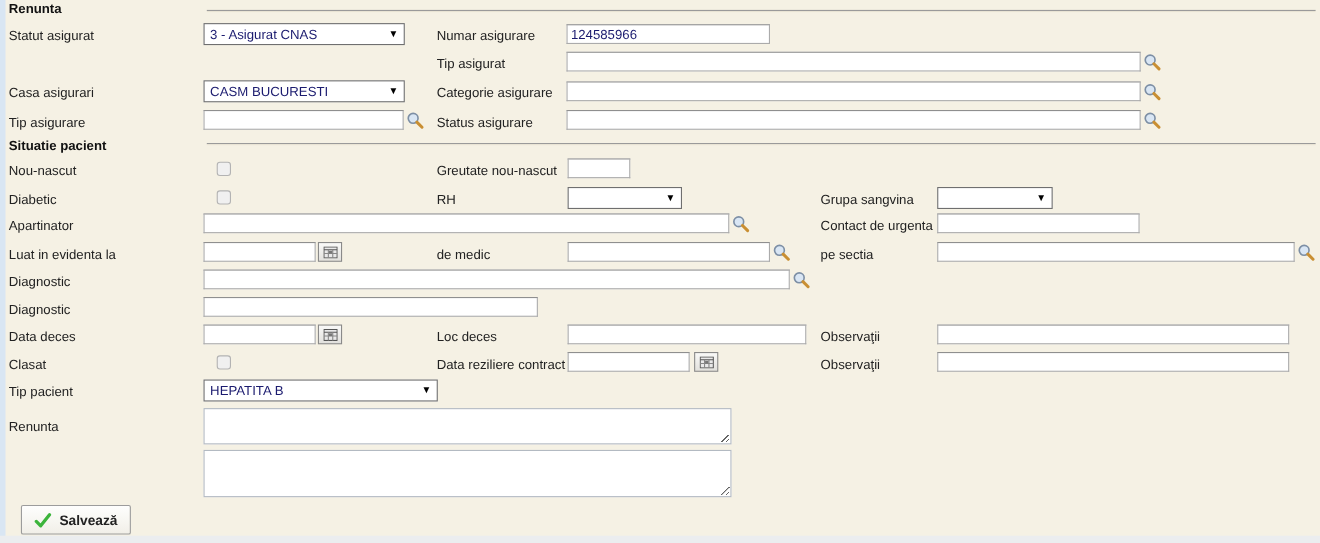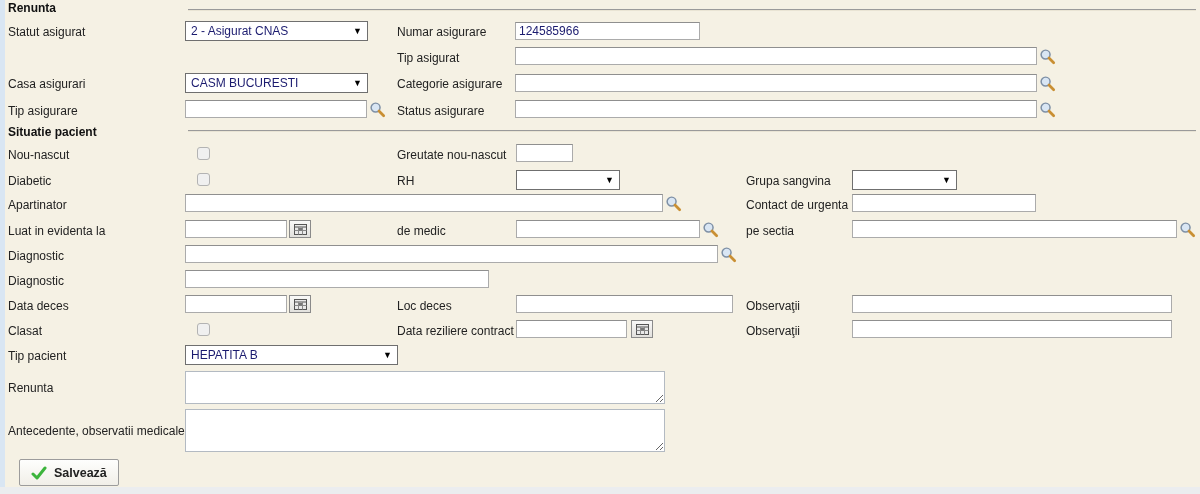--- a/index.html
+++ b/index.html
@@ -34,21 +34,21 @@
 <body>
 
 <div class="page">
   <div class="left-strip"></div>
 
   <span class="hdr" style="left:8px;top:1px">Renunta</span>
   <div class="sep" style="left:188px;top:9px;width:1008px"></div>
 
   <span class="lbl" style="left:8px;top:25px">Statut asigurat</span>
   <div class="dd" style="left:185px;top:21px;width:183px">
-    <span>2 - Asigurat CNAS</span>
+    <span>3 - Asigurat CNAS</span>
     <span class="arr">▼</span>
   </div>
   <span class="lbl" style="left:397px;top:25px">Numar asigurare</span>
   <input class="txt" style="left: 515px; top: 22px; width: 185px;" value="124585966">
 
   <span class="lbl" style="left:397px;top:51px">Tip asigurat</span>
   <input class="txt" style="left: 515px; top: 47px; width: 522px;" value="">
   <svg class="mag" style="left:1039px;top:48px" viewBox="0 0 16 16">
       <circle cx="6.2" cy="6.2" r="4.2" fill="#d9e6f4" stroke="#7d8fa5" stroke-width="1.4"></circle>
       <line x1="9.4" y1="9.4" x2="13.8" y2="13.8" stroke="#c98f33" stroke-width="2.6" stroke-linecap="round"></line>
@@ -180,21 +180,20 @@
 
   <span class="lbl" style="left:8px;top:349px">Tip pacient</span>
   <div class="dd" style="left:185px;top:345px;width:213px">
     <span>HEPATITA B</span>
     <span class="arr">▼</span>
   </div>
 
   <span class="lbl" style="left:8px;top:381px">Renunta</span>
   <textarea class="ta" style="left: 185px; top: 371px; width: 480px; height: 33px;"></textarea>
 
-  <span class="lbl" style="left:8px;top:424px">Antecedente, observatii medicale</span>
   <textarea class="ta" style="left: 185px; top: 409px; width: 480px; height: 43px;"></textarea>
 
   <button class="btn" style="left:5px;top:459px">
     <svg width="16" height="16" viewBox="0 0 16 16">
         <path d="M2 9 L6 13 L14 3" stroke="#3cb43c" stroke-width="3" fill="none" stroke-linecap="round" stroke-linejoin="round"></path>
       </svg>
     <span>Salvează</span>
   </button>
 
   <div class="bottom-strip"></div>

